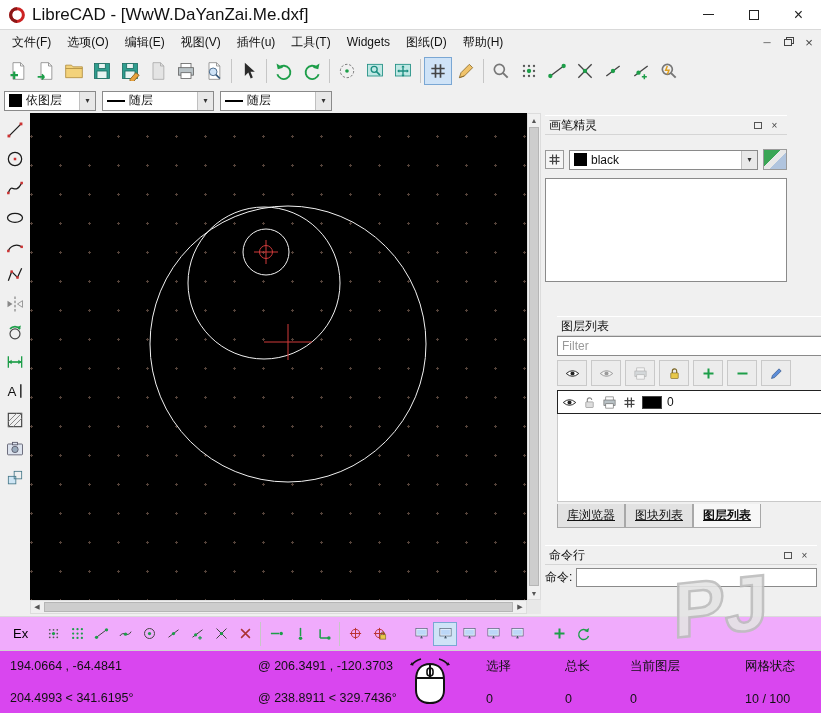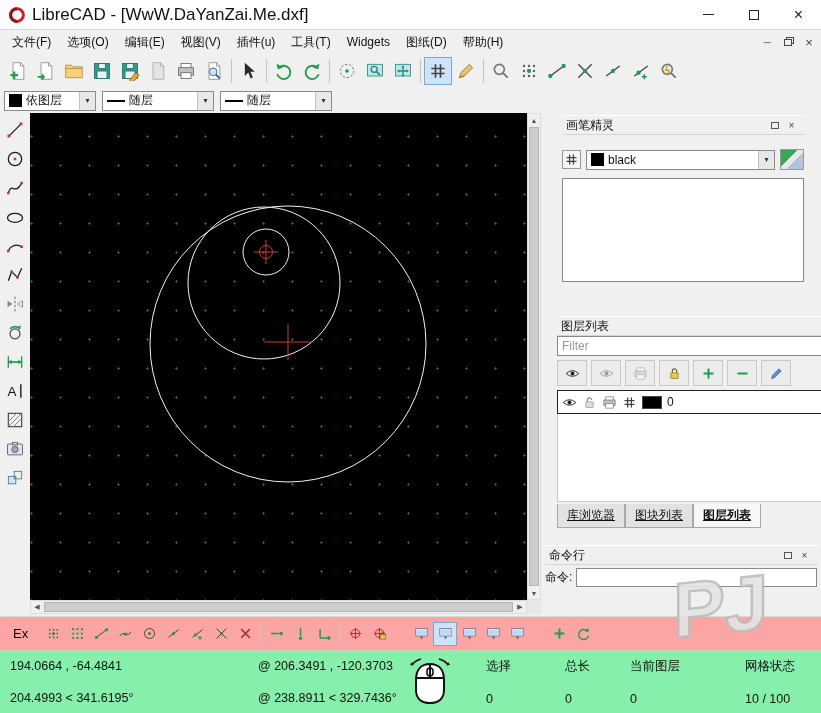--- a/index.html
+++ b/index.html
@@ -67,21 +67,21 @@
 #scroll-corner { position:absolute; left:527px; top:600px; width:14px; height:14px; background:#e8e8e8; }
 
 
 #right-panel { position:absolute; left:541px; top:113px; width:280px; height:503px; background:#f0f0f0; }
 .dock-header { display:flex; align-items:center; height:20px; padding:0 4px; border-top:1px solid #fff; border-bottom:1px solid #d5d5d5; }
 .dock-header .dock-title { flex:1; font-size:12px; }
 .dock-btn { width:17px; height:15px; font-size:10px; color:#444; }
 .float-glyph { width:8px; height:7px; border:1px solid #555; display:block; }
 .listbox { background:#fff; border:1px solid #8a8a8a; }
 
-#pen-dock { position:absolute; left:4px; top:2px; width:242px;margin-left:17px; }
+#pen-dock { position:absolute; left:4px; top:2px; width:242px; }
 #pen-row { display:flex; align-items:center; gap:5px; margin:14px 0 8px 0; }
 #pen-mini-btn { width:19px; height:19px; border:1px solid #9a9a9a; background:#f5f5f5; }
 #pen-combo { flex:1; }
 #color-picker-btn { width:24px; height:21px; border:1px solid #9a9a9a;
   background:linear-gradient(135deg,#3aa655 0 40%,#e8e8e8 40% 60%,#b0c4de 60%); }
 #pen-list { height:104px; }
 
 #layer-dock { position:absolute; left:4px; top:203px; width:301px;margin-left:12px; }
 #filter-input { width:100%; height:20px; border:1px solid #8a8a8a; background:#fff; padding:0 4px; font-size:12px; }
 #filter-input::placeholder { color:#999; }
@@ -98,27 +98,27 @@
 #cmd-dock { position:absolute; left:4px; top:432px; width:272px; }
 #cmd-history { position:relative; background:#fff; border:1px solid #8a8a8a; height:30px; padding:2px 14px 2px 4px; }
 #cmd-history .hist-line { display:inline-block; border:1px dotted #888; padding:0 2px; }
 #cmd-scroll { position:absolute; right:1px; top:1px; bottom:1px; width:11px; background:#eee;
   display:flex; flex-direction:column; justify-content:space-between; align-items:center; font-size:6px; color:#555; }
 #cmd-prompt-row { display:flex; align-items:center; gap:4px; margin-top:3px; }
 #cmd-input { flex:1; height:19px; border:1px solid #8a8a8a; background:#fff; padding:0 4px; }
 
 
 #bottom-toolbar { position:absolute; left:0; top:616px; width:821px; height:34px;
-  display:flex; align-items:center; padding:0 6px; background:#fca5a5; border-top:1px solid #dadada; }
+  display:flex; align-items:center; padding:0 6px; background:#f0abfc; border-top:1px solid #dadada; }
 #ex-btn { font-size:13px; padding:2px 6px; margin-right:6px; }
 .gap { width:18px; }
 
 
 #statusbar { position:absolute; left:0; top:650px; width:821px; height:63px;
-  background:#86efac; border-top:1px solid #d0d0d0; }
+  background:#d946ef; border-top:1px solid #d0d0d0; }
 .sb-coords { position:absolute; top:8px; display:flex; flex-direction:column; justify-content:space-between; height:46px; font-size:12.5px; }
 #sb-abs { left:10px; }
 #sb-rel { left:258px; }
 #sb-mouse { position:absolute; left:408px; top:5px; }
 .sb-field { position:absolute; top:7px; height:48px; display:flex; flex-direction:column; justify-content:space-between; font-size:12.5px; }
 #sb-sel { left:486px; } #sb-total { left:565px; } #sb-layer { left:630px; } #sb-grid { left:745px; }
 
 
 #watermark { position:absolute; left:655px; top:540px; width:150px; height:135px;
   pointer-events:none; z-index:40; opacity:.9; }

